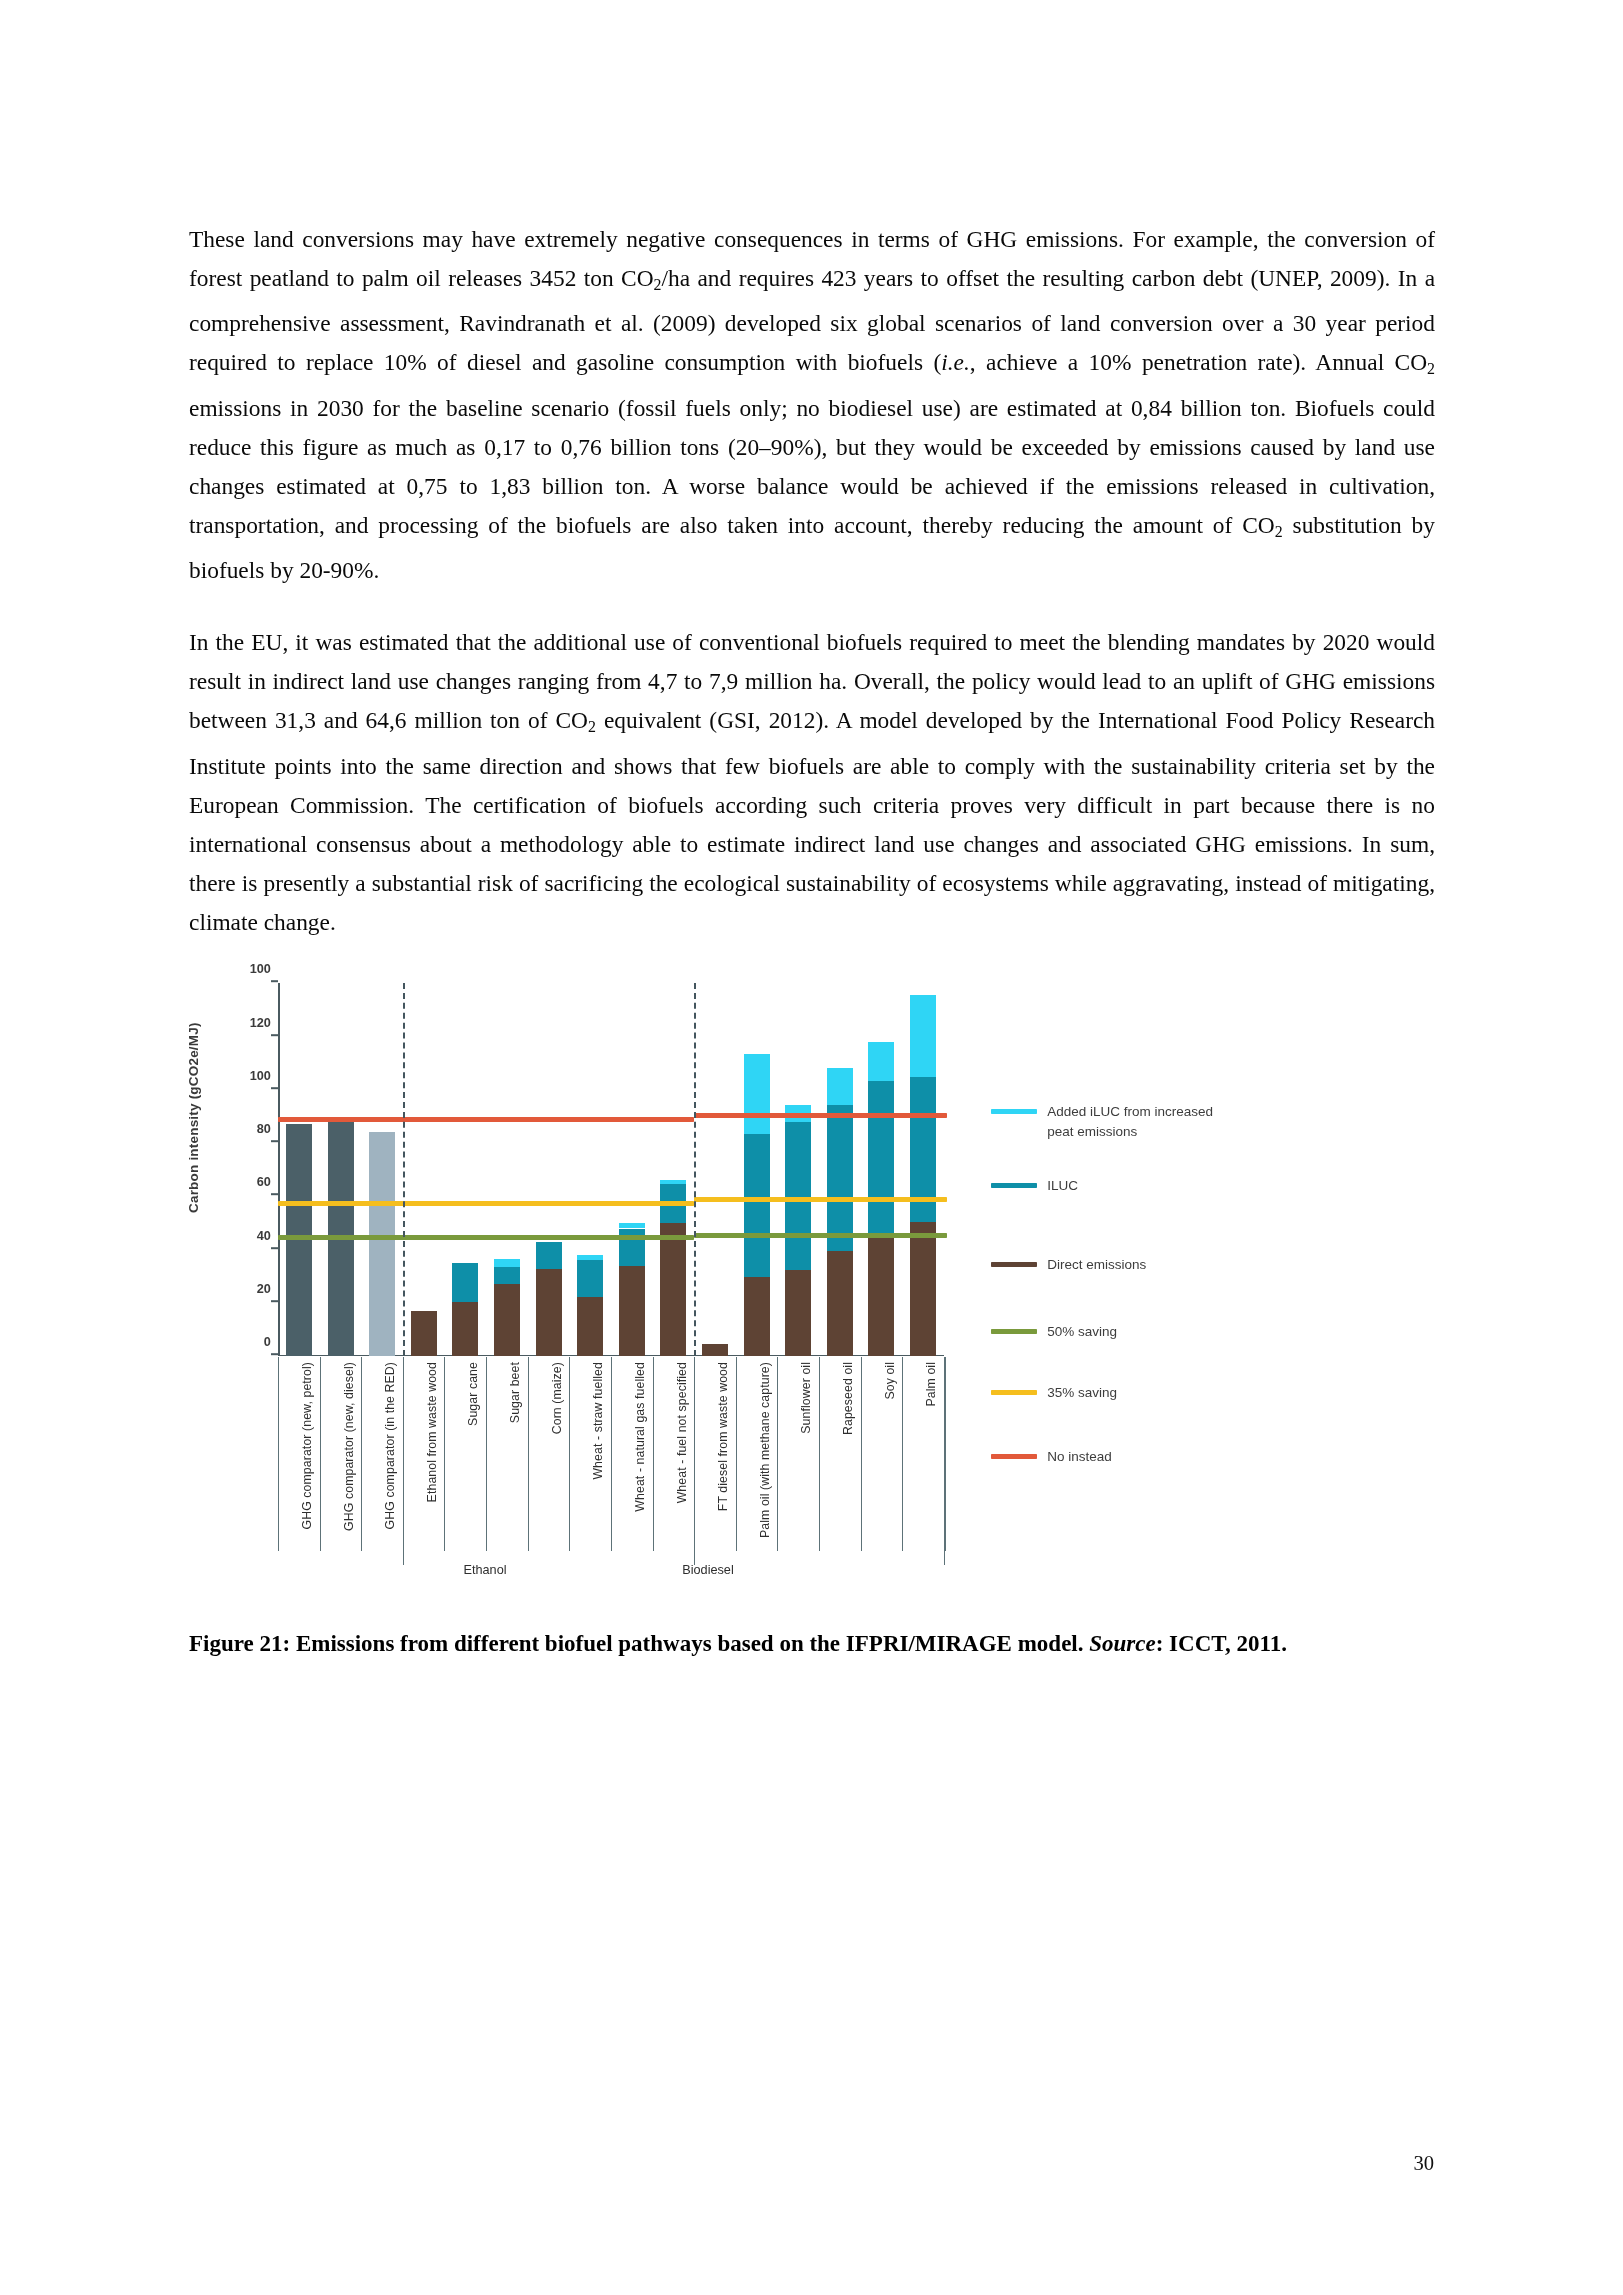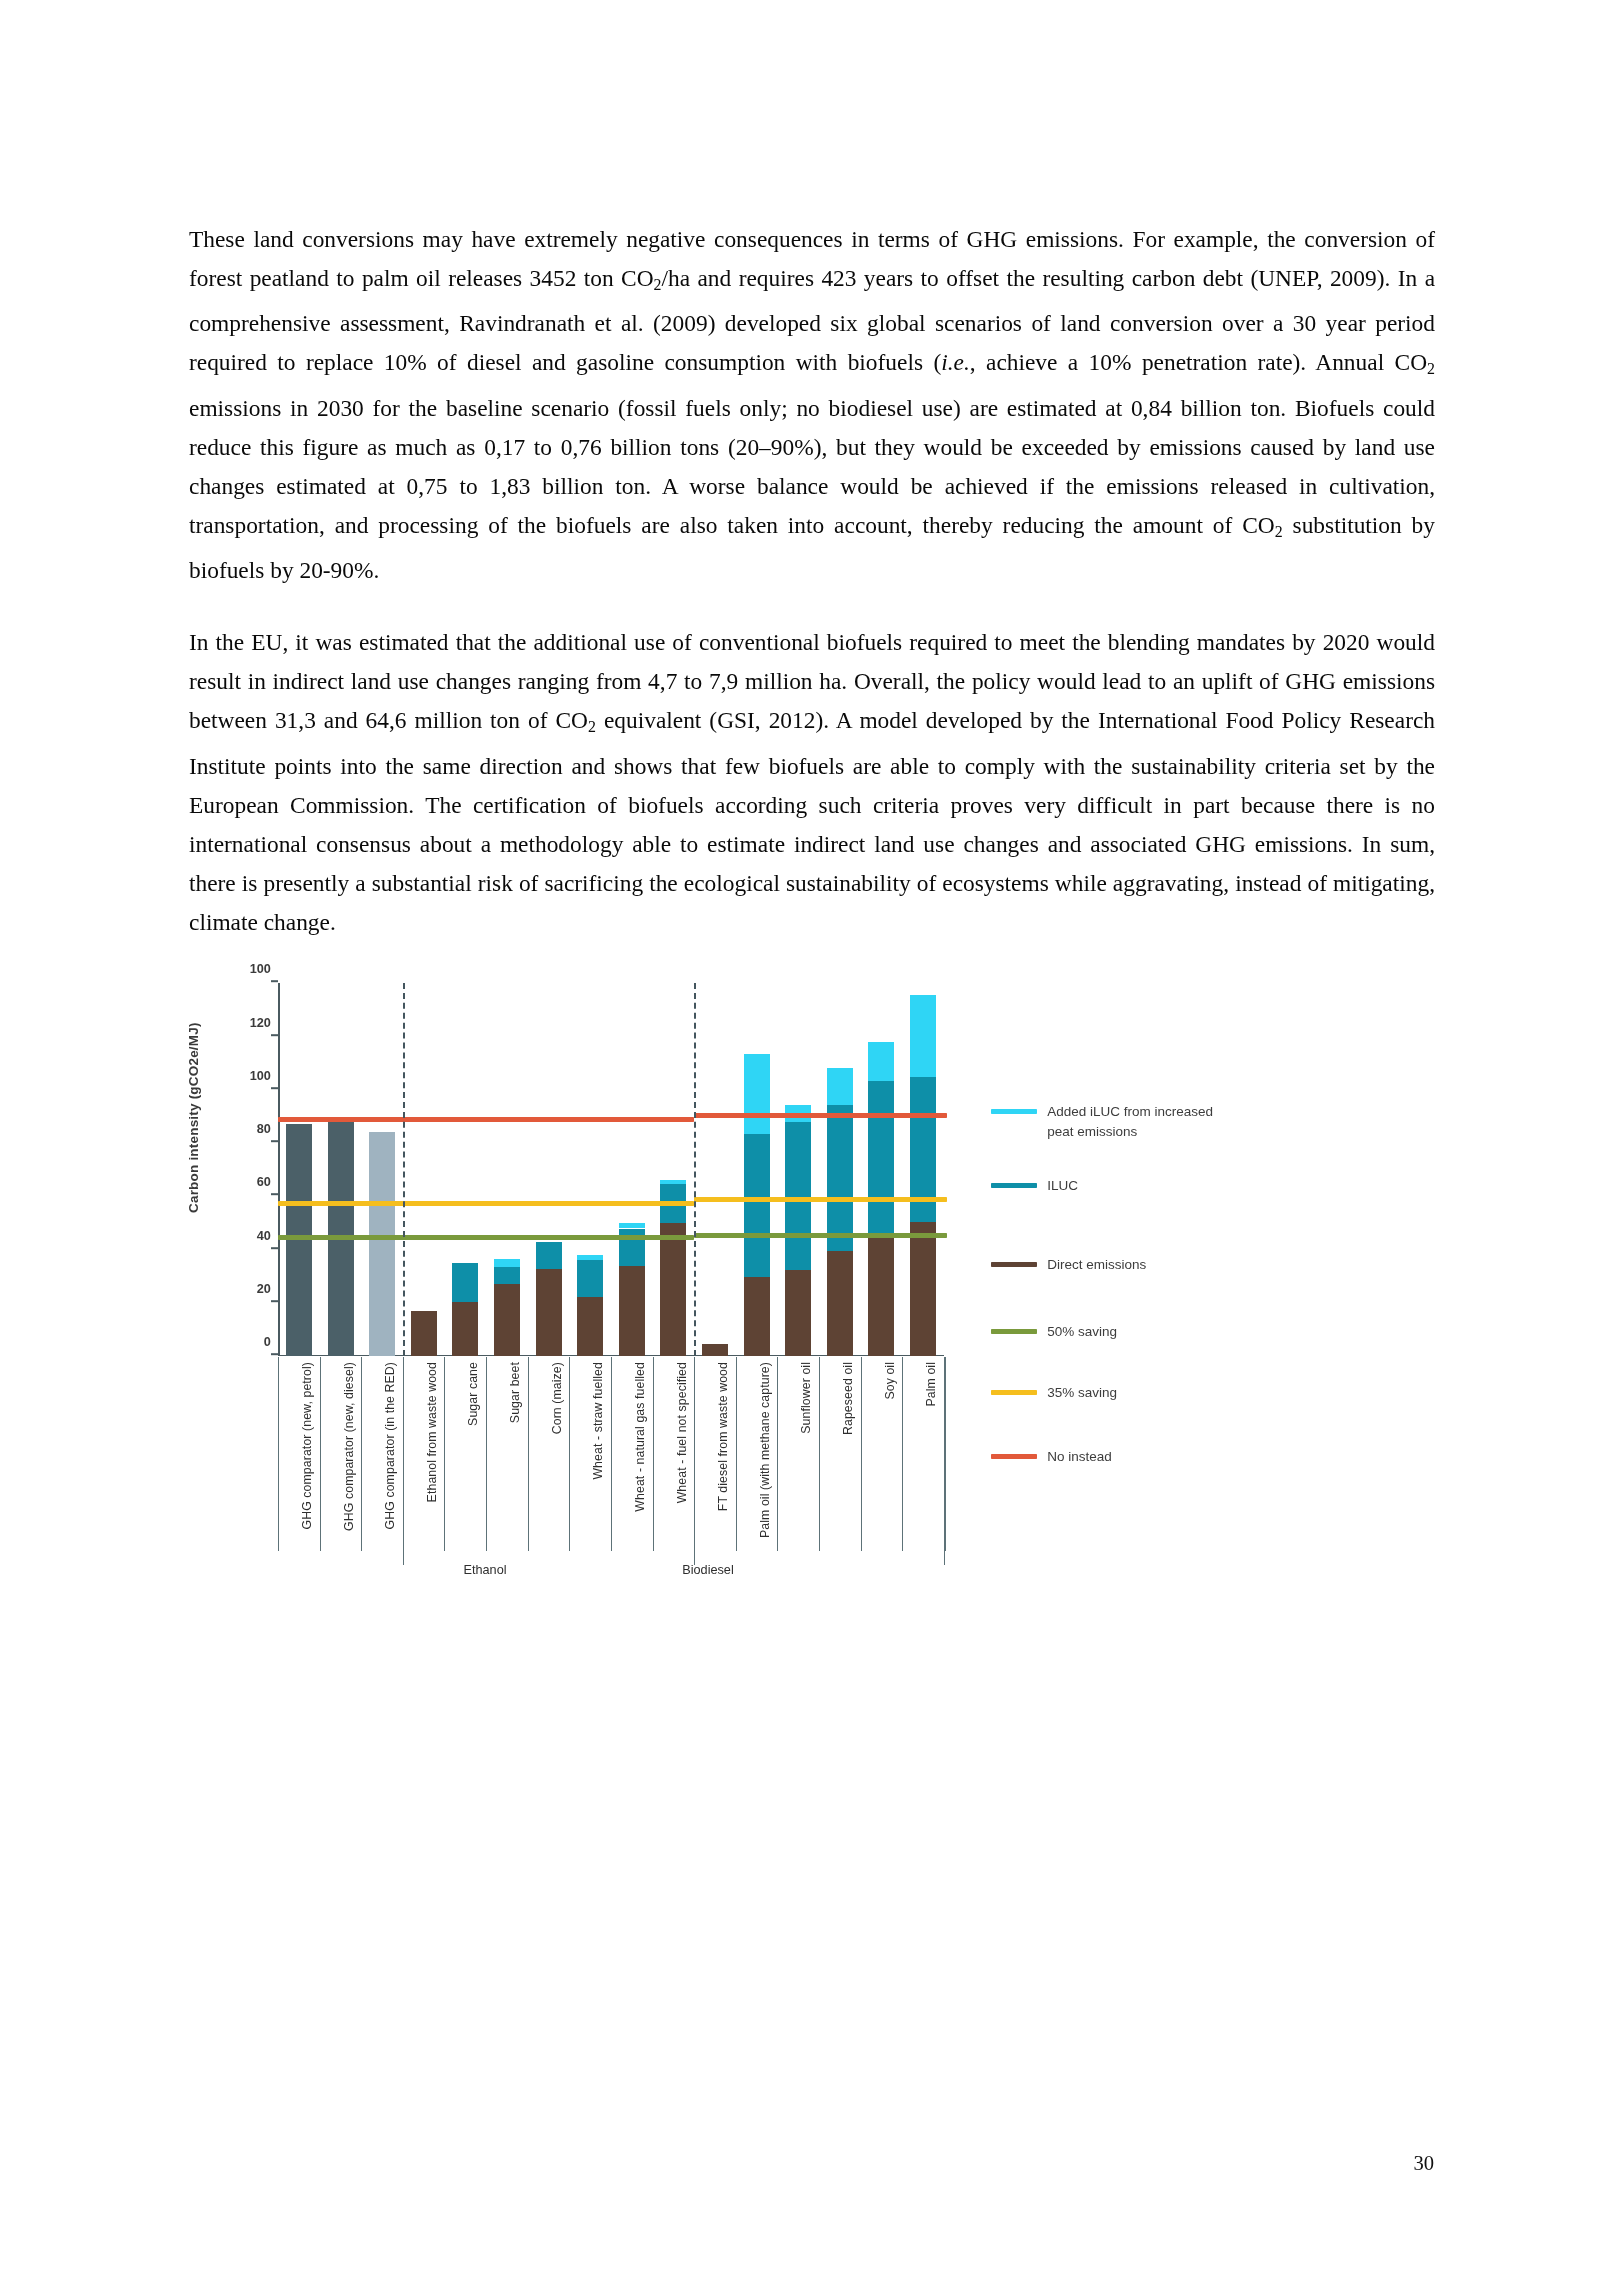--- a/index.html
+++ b/index.html
@@ -314,18 +314,23 @@
             </div>
           </div>
       <div class="grouplabel" style="left: 248px; margin-left: 48px;">Ethanol</div>
           <div class="grouplabel" style="left: 519px;">Biodiesel</div>
           <div class="groupline" style="left: 214px;"></div>
           <div class="groupline" style="left: 505px;"></div>
           <div class="groupline" style="left: 755px;"></div>
         </div>
     </div>
 
+    <p class="caption">
+      <span>Figure 21:</span>
+      <span>Emissions from different biofuel pathways based on the IFPRI/MIRAGE model.</span>
+      <span class="src">Source</span><span>: ICCT, 2011.</span>
+    </p>
 
   </div>
 
   <div class="pagenum">30</div>
 </div>
 
 
 </body></html>

